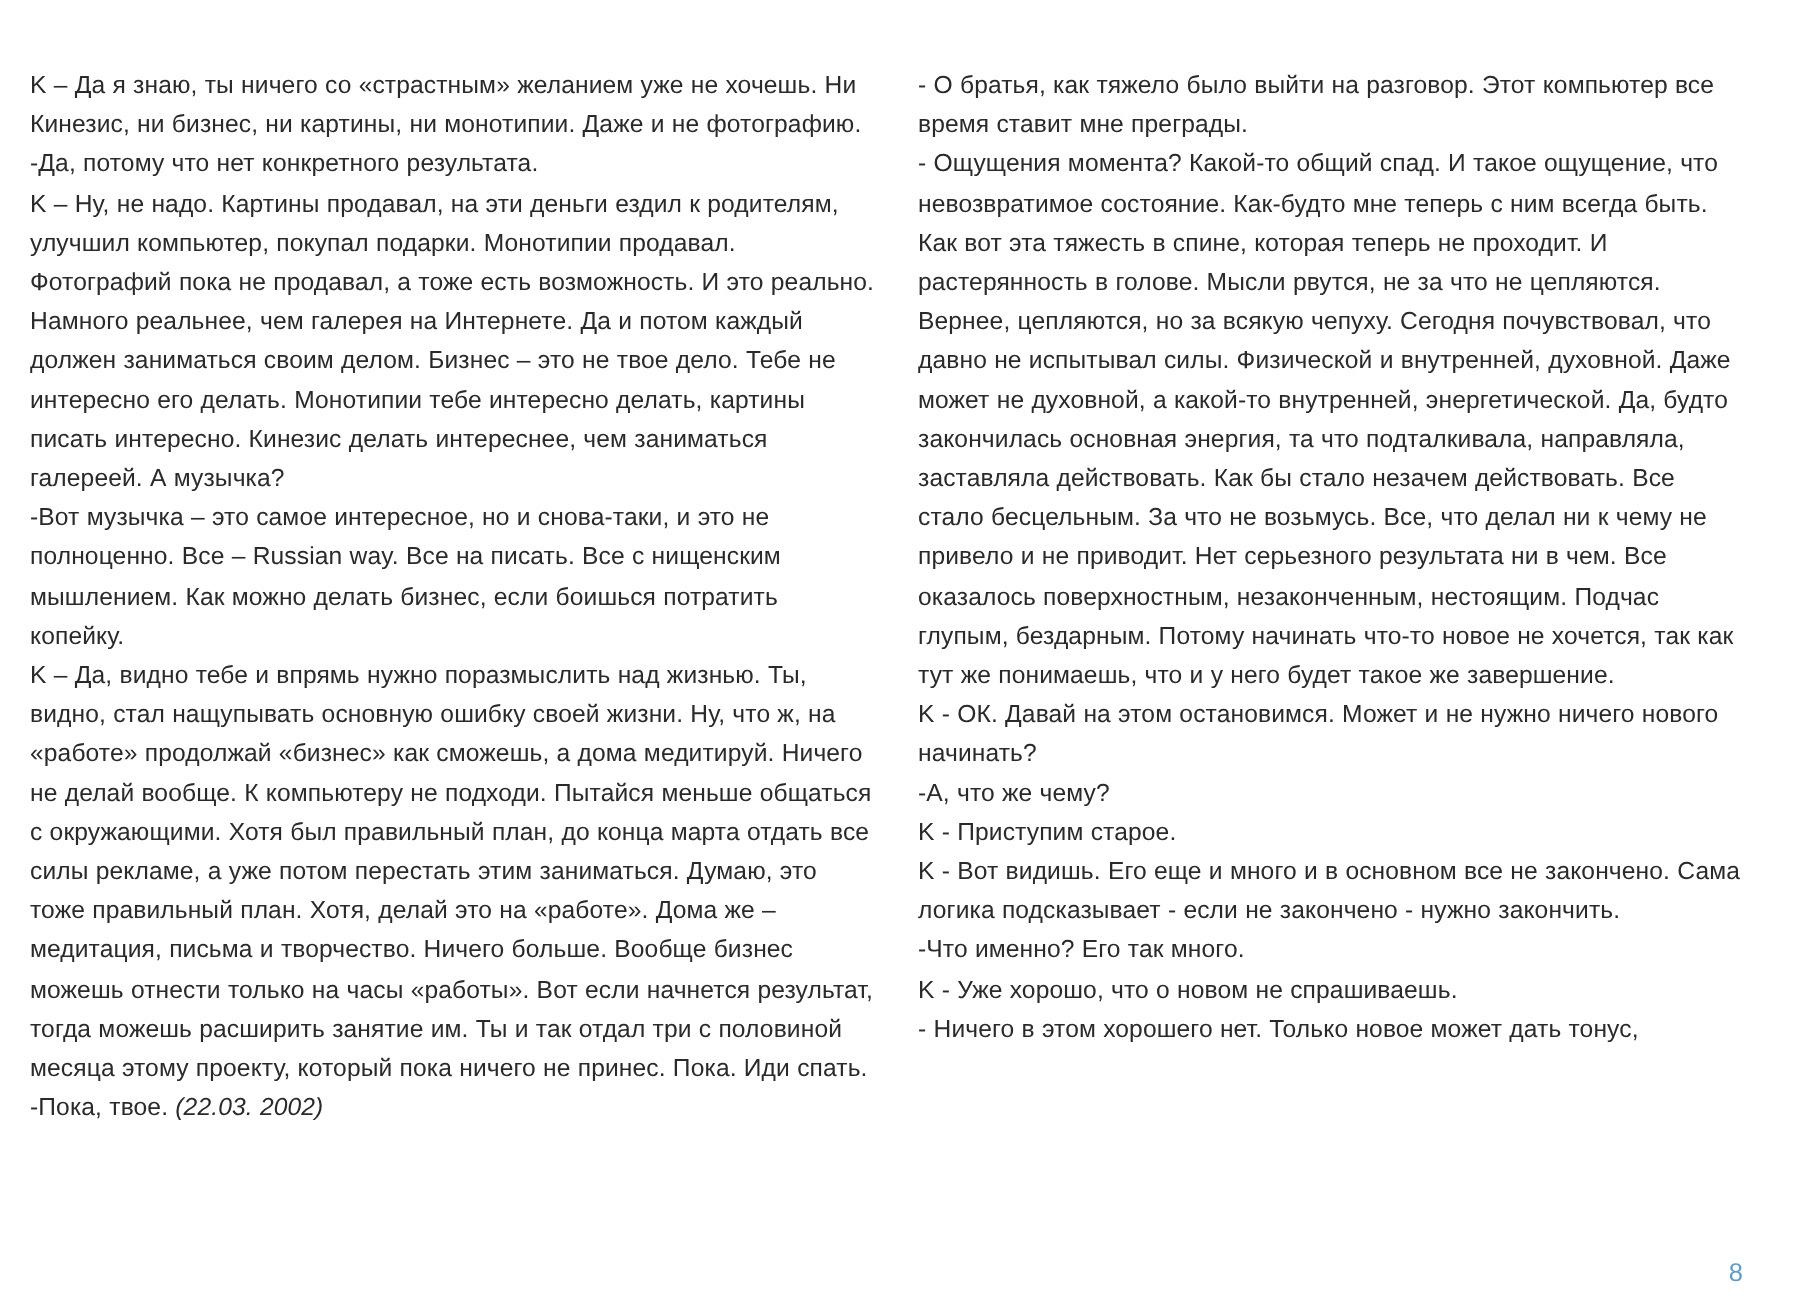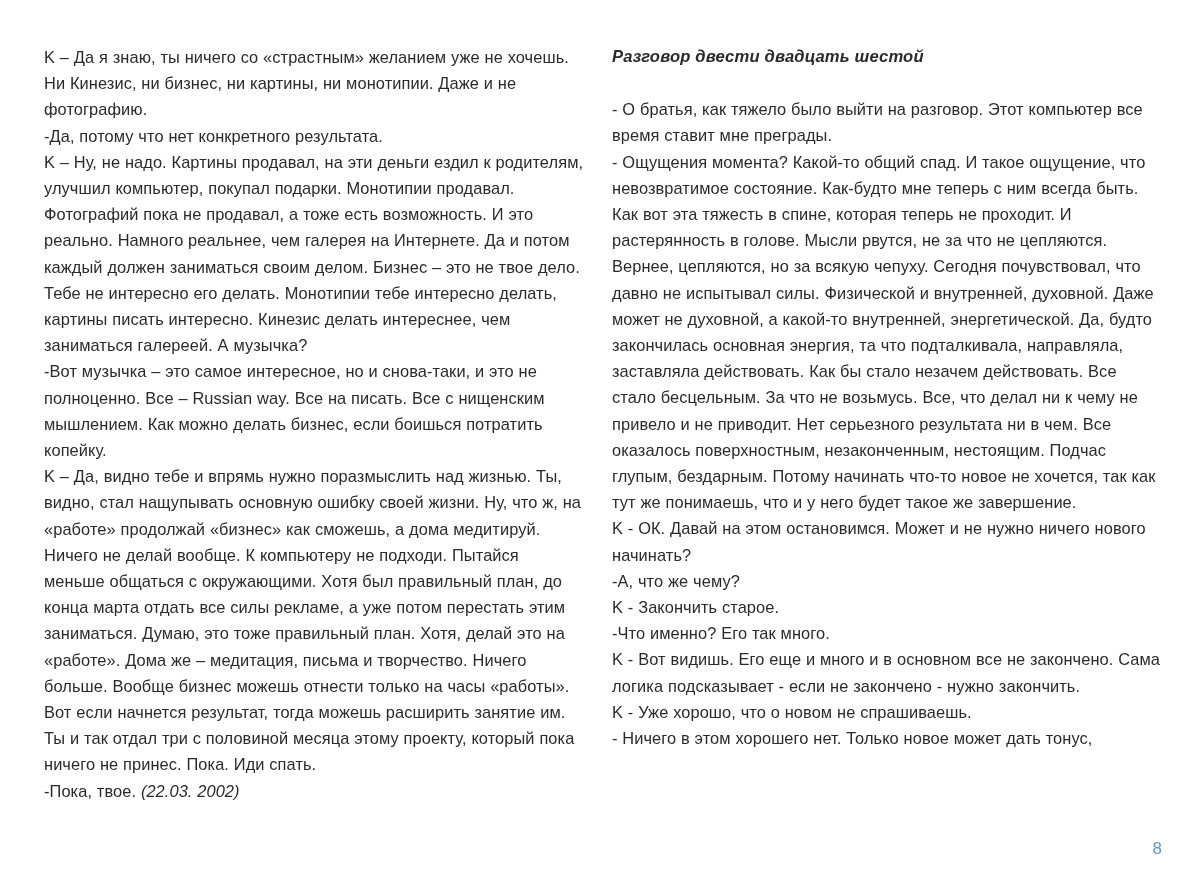--- a/index.html
+++ b/index.html
@@ -29,21 +29,21 @@
     width: 1200px;
     display: flex;
     flex-direction: row;
     align-items: flex-start;
   }
   .column {
     box-sizing: border-box;
   }
   .column-left {
     width: 600px;
-    padding-left: 44px;
+    padding-left: 20px;
     padding-right: 16px;
   }
   .column-right {
     width: 600px;
     padding-left: 12px;
     padding-right: 38px;
   }
   .para {
     font-size: 16.4px;
     line-height: 26.2px;
@@ -83,28 +83,27 @@
     <div class="column column-left">
       <p class="para">K – Да я знаю, ты ничего со «страстным» желанием уже не хочешь. Ни Кинезис, ни бизнес, ни картины, ни монотипии. Даже и не фотографию.</p>
       <p class="para">-Да, потому что нет конкретного результата.</p>
       <p class="para">K – Ну, не надо. Картины продавал, на эти деньги ездил к родителям, улучшил компьютер, покупал подарки. Монотипии продавал. Фотографий пока не продавал, а тоже есть возможность. И это реально. Намного реальнее, чем галерея на Интернете. Да и потом каждый должен заниматься своим делом. Бизнес – это не твое дело. Тебе не интересно его делать. Монотипии тебе интересно делать, картины писать интересно. Кинезис делать интереснее, чем заниматься галереей. А музычка?</p>
       <p class="para">-Вот музычка – это самое интересное, но и снова-таки, и это не полноценно. Все – Russian way. Все на писать. Все с нищенским мышлением. Как можно делать бизнес, если боишься потратить копейку.</p>
       <p class="para">K – Да, видно тебе и впрямь нужно поразмыслить над жизнью. Ты, видно, стал нащупывать основную ошибку своей жизни. Ну, что ж, на «работе» продолжай «бизнес» как сможешь, а дома медитируй. Ничего не делай вообще. К компьютеру не подходи. Пытайся меньше общаться с окружающими. Хотя был правильный план, до конца марта отдать все силы рекламе, а уже потом перестать этим заниматься. Думаю, это тоже правильный план. Хотя, делай это на «работе». Дома же – медитация, письма и творчество. Ничего больше. Вообще бизнес можешь отнести только на часы «работы». Вот если начнется результат, тогда можешь расширить занятие им. Ты и так отдал три с половиной месяца этому проекту, который пока ничего не принес. Пока. Иди спать.</p>
       <p class="para"><span>-Пока, твое. </span><span class="italic">(22.03. 2002)</span></p>
     </div>
 
     <div class="column column-right">
-      <p class="section-heading">Разговор двести двадцать шестой</p>
       <p class="para">- О братья, как тяжело было выйти на разговор. Этот компьютер все время ставит мне преграды.</p>
       <p class="para">- Ощущения момента? Какой-то общий спад. И такое ощущение, что невозвратимое состояние. Как-будто мне теперь с ним всегда быть. Как вот эта тяжесть в спине, которая теперь не проходит. И растерянность в голове. Мысли рвутся, не за что не цепляются. Вернее, цепляются, но за всякую чепуху. Сегодня почувствовал, что давно не испытывал силы. Физической и внутренней, духовной. Даже может не духовной, а какой-то внутренней, энергетической. Да, будто закончилась основная энергия, та что подталкивала, направляла, заставляла действовать. Как бы стало незачем действовать. Все стало бесцельным. За что не возьмусь. Все, что делал ни к чему не привело и не приводит. Нет серьезного результата ни в чем. Все оказалось поверхностным, незаконченным, нестоящим. Подчас глупым, бездарным. Потому начинать что-то новое не хочется, так как тут же понимаешь, что и у него будет такое же завершение.</p>
       <p class="para">K - ОК. Давай на этом остановимся. Может и не нужно ничего нового начинать?</p>
       <p class="para">-А, что же чему?</p>
-      <p class="para">K - Закончить старое.</p>
+      <p class="para">K - Приступим старое.</p>
+      <p class="para">K - Вот видишь. Его еще и много и в основном все не закончено. Сама логика подсказывает - если не закончено - нужно закончить.</p>
       <p class="para">-Что именно? Его так много.</p>
-      <p class="para">K - Вот видишь. Его еще и много и в основном все не закончено. Сама логика подсказывает - если не закончено - нужно закончить.</p>
       <p class="para">K - Уже хорошо, что о новом не спрашиваешь.</p>
       <p class="para">- Ничего в этом хорошего нет. Только новое может дать тонус,</p>
     </div>
 
   </div>
 
   <div class="page-number">8</div>
 
 </div>
 

